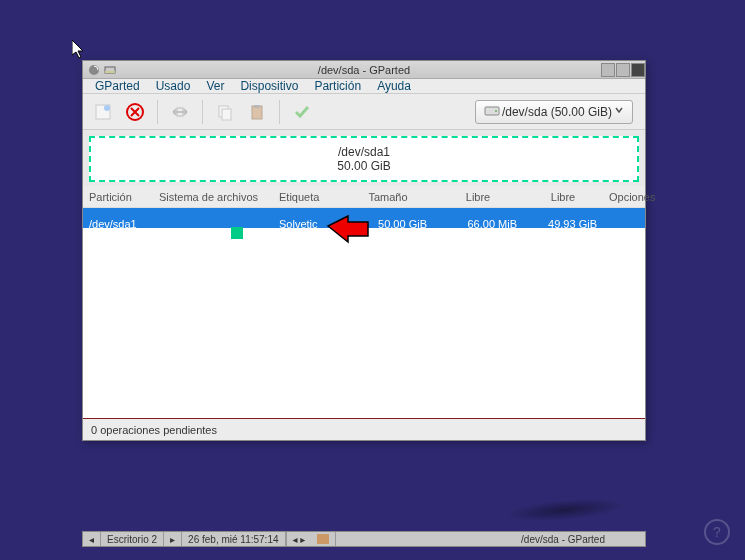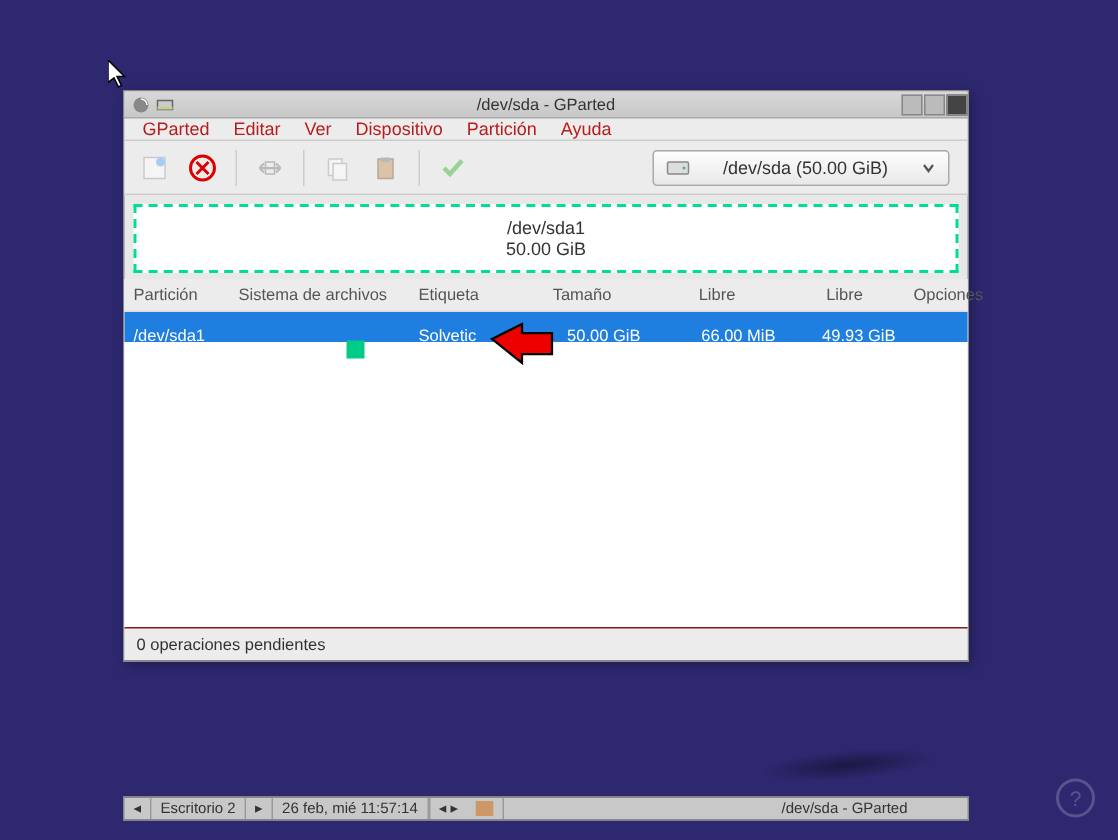--- a/index.html
+++ b/index.html
@@ -44,21 +44,21 @@
     .window-control { width: 14px; height: 14px; background: #bbb; border: 1px solid #888; margin-left: 1px; }
     .window-control.close { background: #444; }
     .menubar {
       background: #ececec;
       height: 15px;
       display: flex;
       align-items: center;
       padding: 0 4px;
       border-bottom: 1px solid #ccc;
       font-size: 12px;
-      color: #b91c1c;
+      color: #0c4a6e;
     }
     .menu-item { padding: 2px 8px; cursor: default; }
     .toolbar {
       background: #ececec;
       height: 36px;
       display: flex;
       align-items: center;
       padding: 0 6px;
       border-bottom: 1px solid #ccc;
       gap: 4px;
@@ -75,22 +75,22 @@
     .toolbar-btn.disabled { opacity: 0.5; }
     .toolbar-sep { width: 1px; height: 24px; background: #ccc; margin: 0 4px; }
     .device-selector {
       margin-left: auto;
       margin-right: 6px;
       background: linear-gradient(#fdfdfd, #e8e8e8);
       border: 1px solid #aaa;
       border-radius: 3px;
       padding: 4px 8px;
       display: flex;
-      align-items: center;
-      gap: 22px;
+      align-items: flex-start;
+      gap: 2px;
       font-size: 12px;
       color: #333;
     }
     .disk-graphic {
       margin: 6px 6px 4px 6px;
       border: 2px dashed #0d9;
       height: 46px;
       display: flex;
       flex-direction: column;
       align-items: center;
@@ -223,21 +223,21 @@
     <div class="titlebar-title">/dev/sda - GParted</div>
     <div class="window-controls">
       <div class="window-control"></div>
       <div class="window-control"></div>
       <div class="window-control close"></div>
     </div>
   </div>
 
   <div class="menubar">
     <div class="menu-item">GParted</div>
-    <div class="menu-item">Editar</div>
+    <div class="menu-item">Usado</div>
     <div class="menu-item">Ver</div>
     <div class="menu-item">Dispositivo</div>
     <div class="menu-item">Partición</div>
     <div class="menu-item">Ayuda</div>
   </div>
 
   <div class="toolbar">
     <div class="toolbar-btn disabled">
       <svg width="20" height="20" viewBox="0 0 20 20">
           <rect x="3" y="3" width="14" height="14" fill="#fff" stroke="#aaa"></rect>

